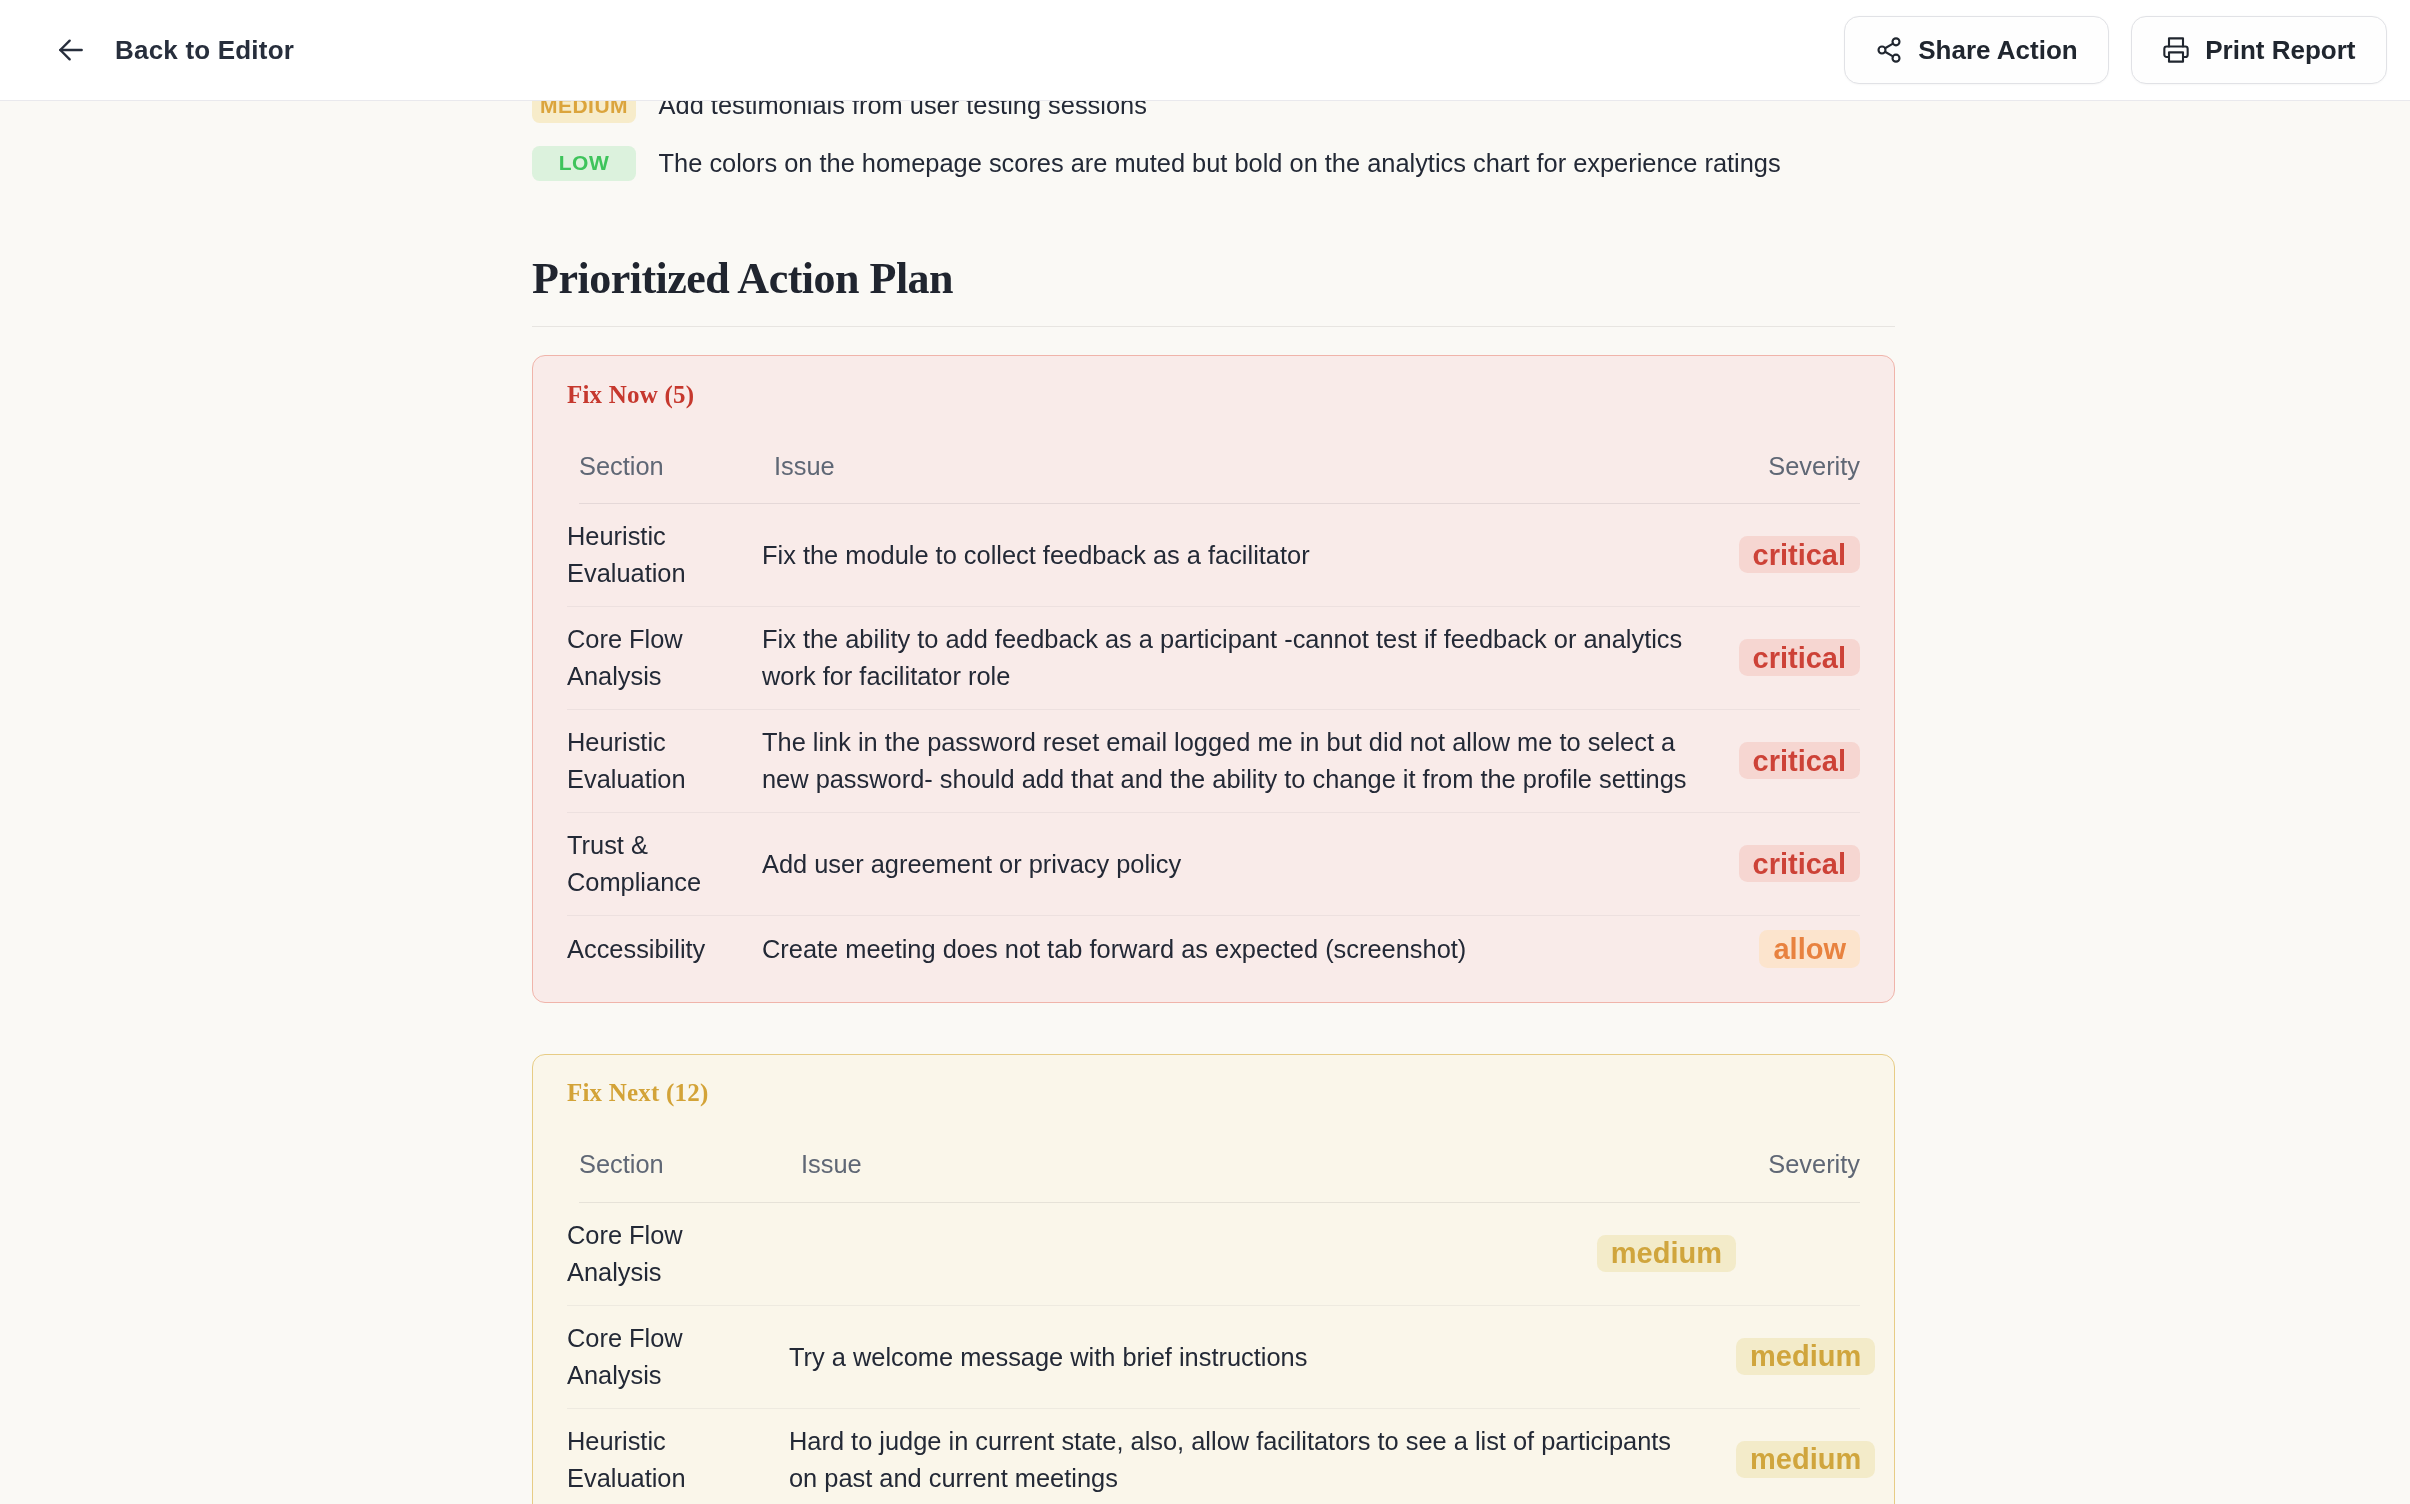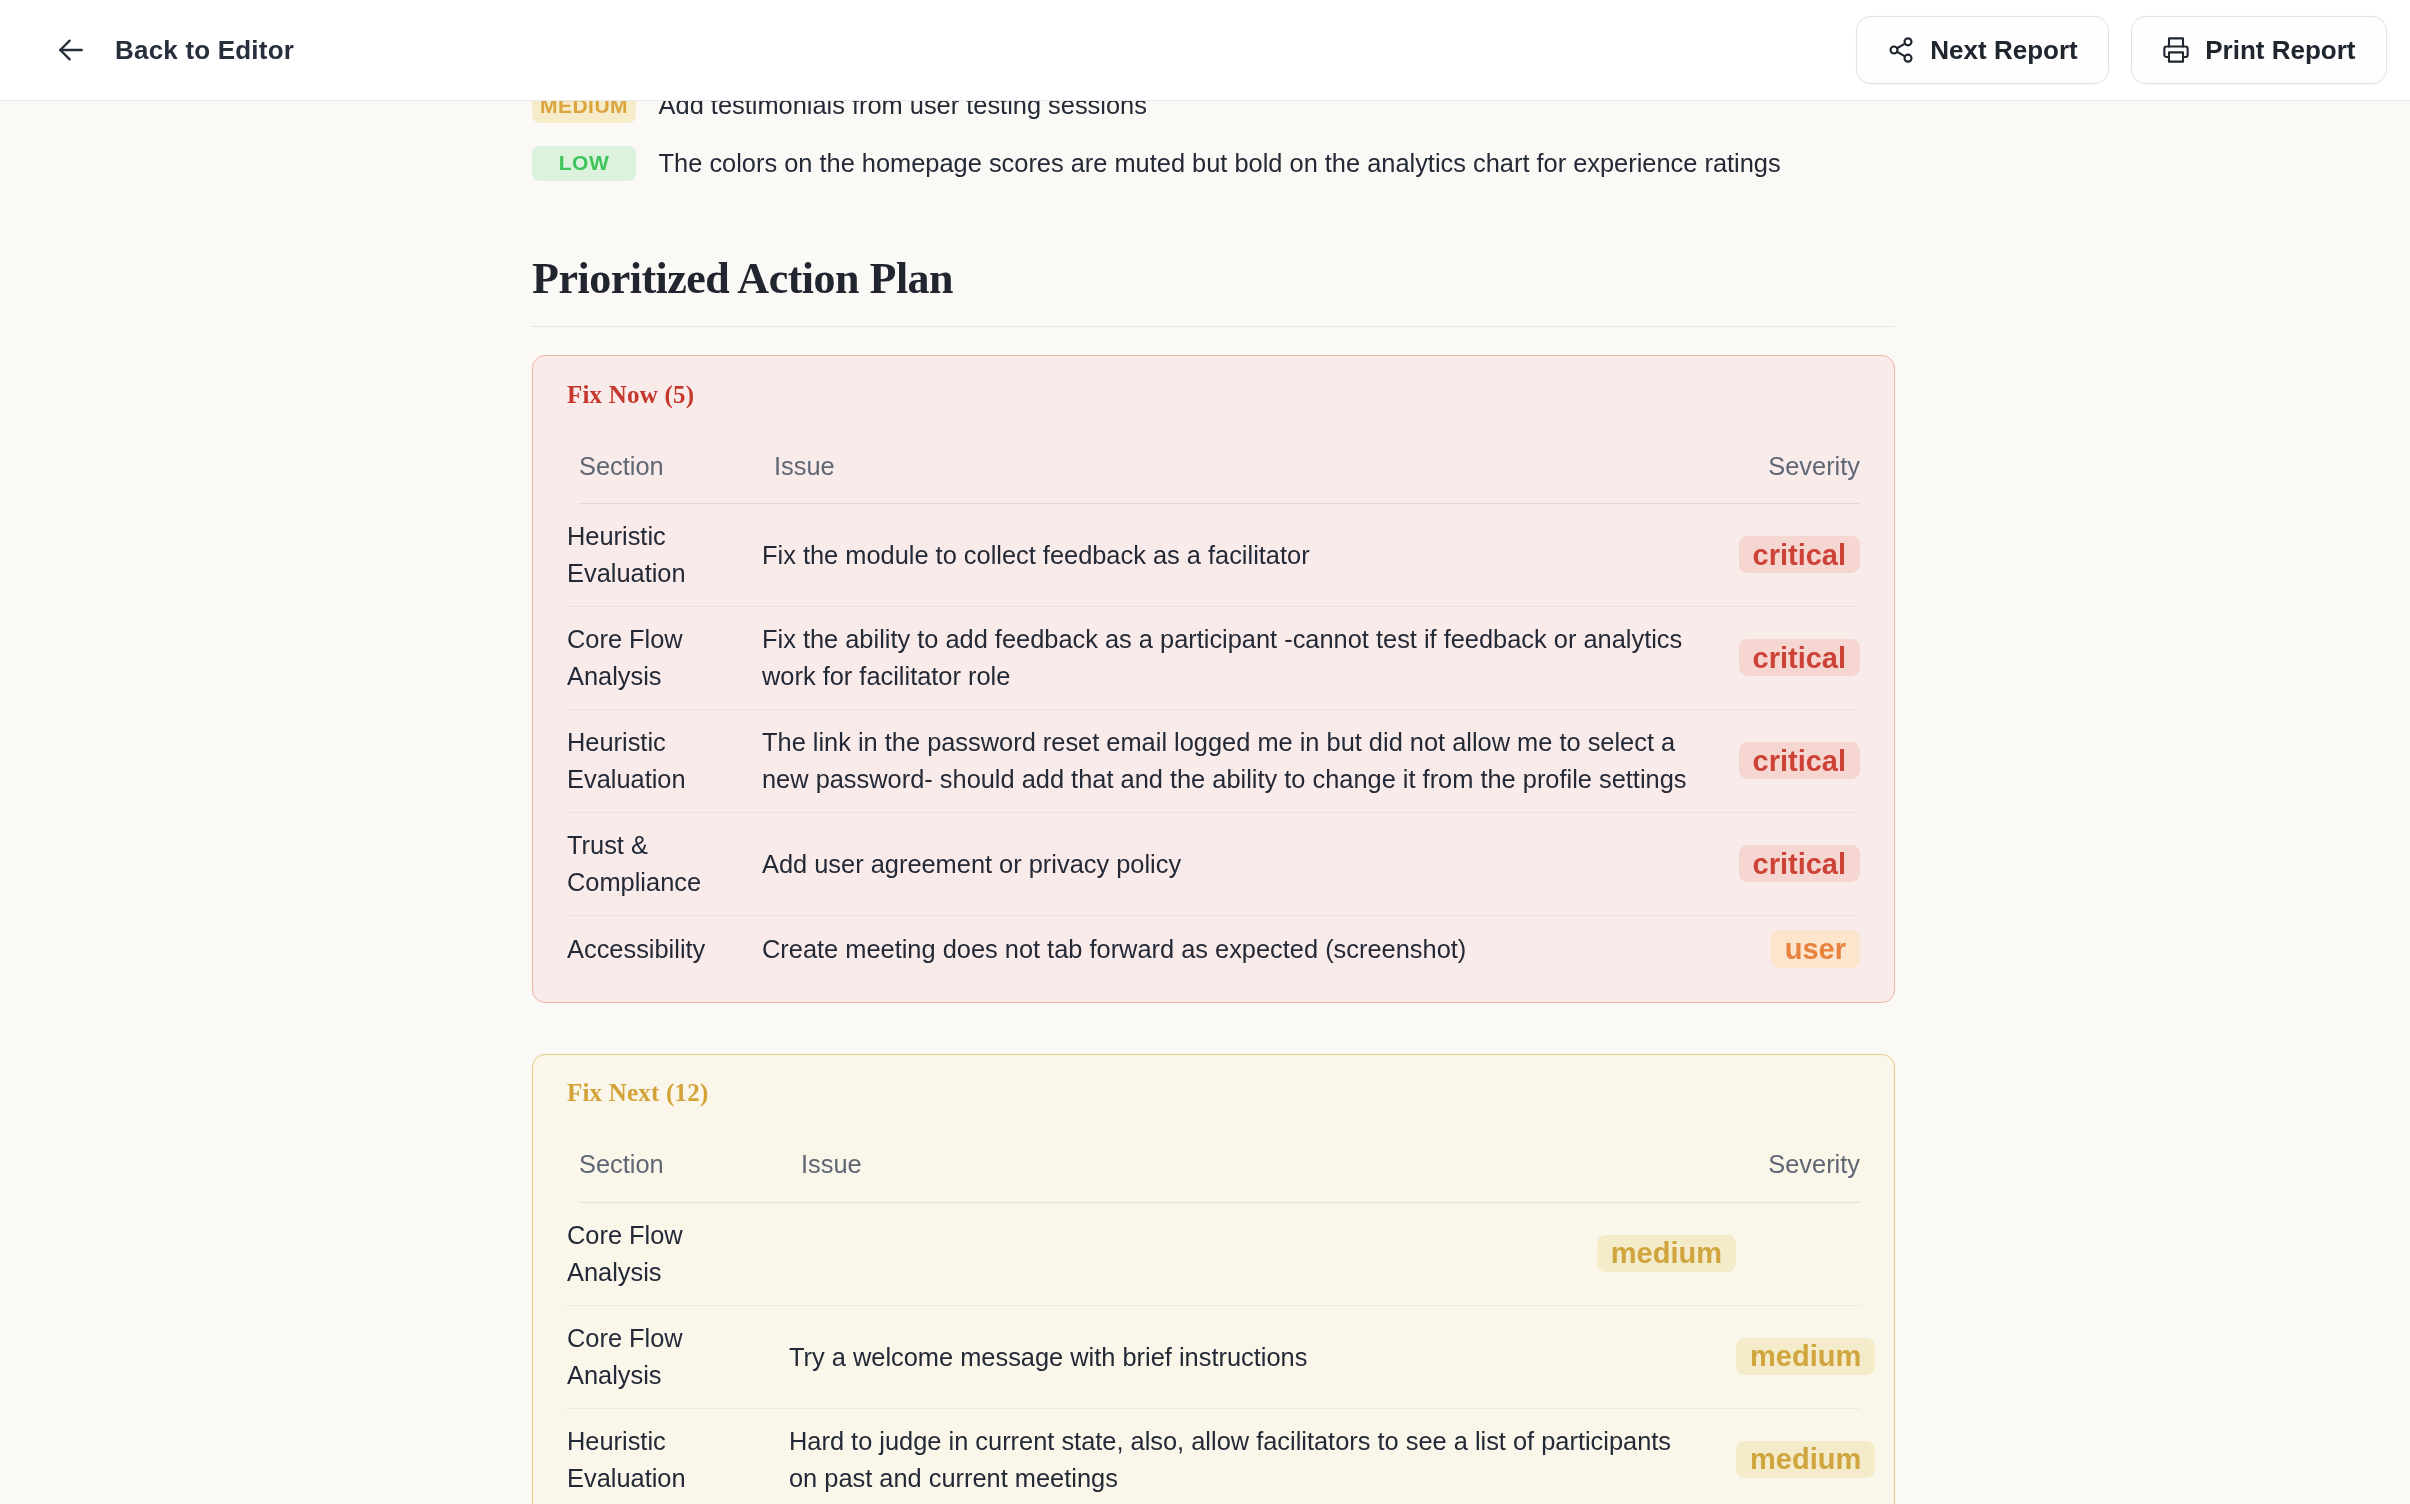--- a/index.html
+++ b/index.html
@@ -105,21 +105,21 @@
     <button class="btn">
       <span>
         <svg width="28" height="28" viewBox="0 0 24 24" fill="none" stroke="#20262f" stroke-width="1.8" stroke-linecap="round" stroke-linejoin="round">
           <circle cx="18" cy="5" r="3"></circle>
             <circle cx="6" cy="12" r="3"></circle>
             <circle cx="18" cy="19" r="3"></circle>
           <line x1="8.6" y1="10.5" x2="15.4" y2="6.5"></line>
             <line x1="8.6" y1="13.5" x2="15.4" y2="17.5"></line>
         </svg>
       </span>
-      <span>Next Report</span>
+      <span>Share Action</span>
     </button>
     <button class="btn">
       <span>
         <svg width="28" height="28" viewBox="0 0 24 24" fill="none" stroke="#20262f" stroke-width="1.8" stroke-linecap="round" stroke-linejoin="round">
           <polyline points="6 9 6 2 18 2 18 9"></polyline>
           <path d="M6 18H4a2 2 0 0 1-2-2v-5a2 2 0 0 1 2-2h16a2 2 0 0 1 2 2v5a2 2 0 0 1-2 2h-2"></path>
           <rect x="6" y="14" width="12" height="8"></rect>
         </svg>
       </span>
       <span>Print Report</span>
@@ -182,21 +182,21 @@
     <span class="td td-issue">Add user agreement or privacy policy</span>
     <span class="td td-severity">
       <span class="row-badge" style="background: rgb(246, 214, 209); color: rgb(205, 66, 55);">critical</span>
     </span>
   </div>
 
   <div class="tbl-row">
     <span class="td td-section">Accessibility</span>
     <span class="td td-issue">Create meeting does not tab forward as expected (screenshot)</span>
     <span class="td td-severity">
-      <span class="row-badge" style="background: rgb(252, 228, 205); color: rgb(232, 130, 63);">user</span>
+      <span class="row-badge" style="background: rgb(252, 228, 205); color: rgb(232, 130, 63);">allow</span>
     </span>
   </div>
 </div>
     </div>
   </section>
 
   <section class="group-card" style="background: rgb(250, 246, 234); border-color: rgb(231, 204, 133); --secw: 222px;">
     <h3 class="group-title" style="color: rgb(211, 163, 56);">Fix Next (12)</h3>
     <div class="tbl">
       <div class="tbl-header">

